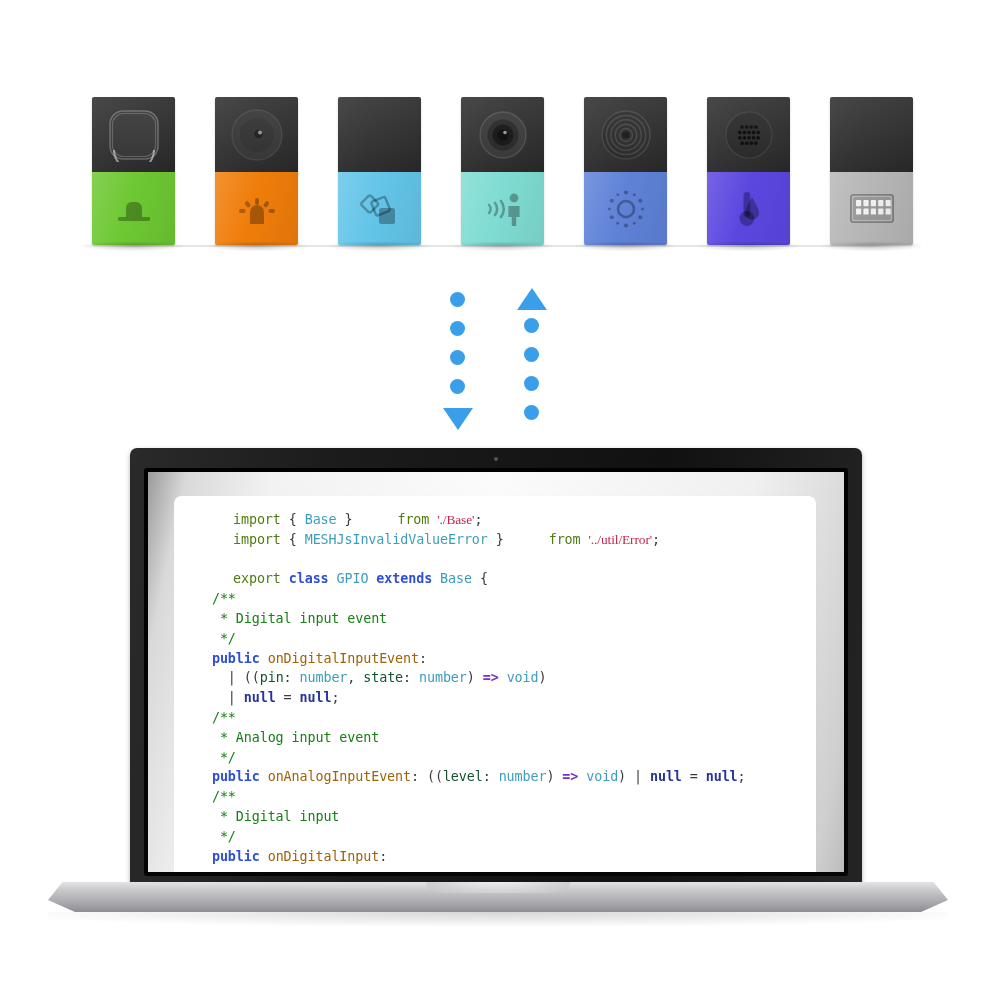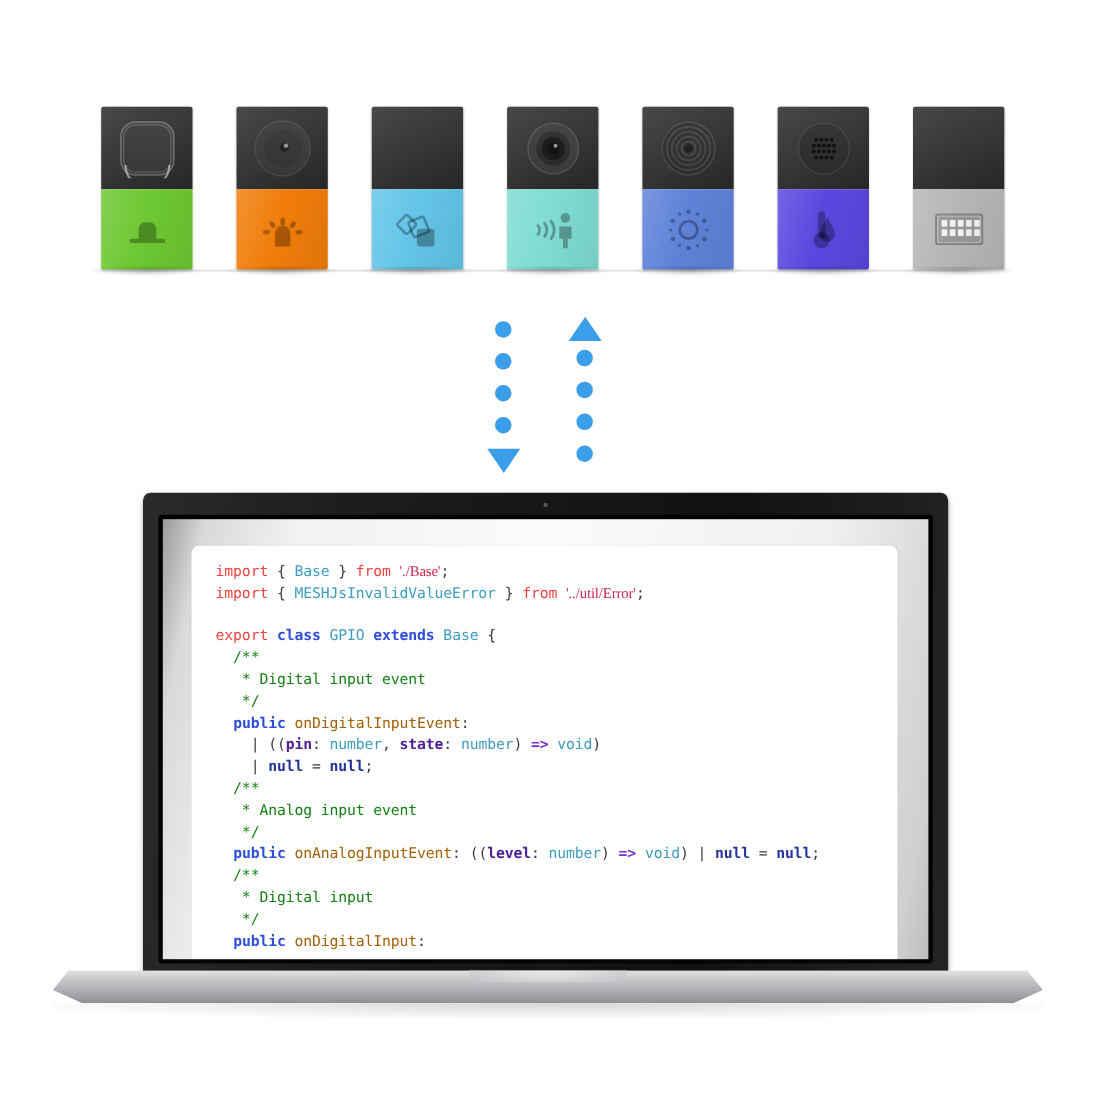--- a/index.html
+++ b/index.html
@@ -198,28 +198,28 @@
     bottom: 0;
     font-family: "DejaVu Sans Mono", "Liberation Mono", monospace;
     font-size: 13.4px;
     line-height: 19.8px;
     white-space: pre;
     letter-spacing: -0.1px;
   }
   .code-line { height: 19.8px; }
 
   
-  .t-kw      { color: #ef4444; }       
+  .t-kw      { color: #4d7c0f; margin-left: 37px; }       
   .t-kw2     { color: #2f4fd8; font-weight: bold; }  
   .t-type    { color: #3e9dbd; }       
   .t-str     { color: #c7254e; font-family: Liberation Serif, serif; }       
   .t-plain   { color: #3b3b3b; }       
   .t-comment { color: #178016; }       
   .t-prop    { color: #a16207; }       
-  .t-param   { color: #4c1d95; font-weight: bold; }  
+  .t-param   { color: #14532d; font-weight: normal; }  
   .t-null    { color: #25349a; font-weight: bold; }  
   .t-op      { color: #7a2fd0; font-weight: bold; }  
 
   #laptop-base {
     position: absolute;
     left: 48px;
     top: 434px;
     width: 900px;
     height: 34px;
   }

